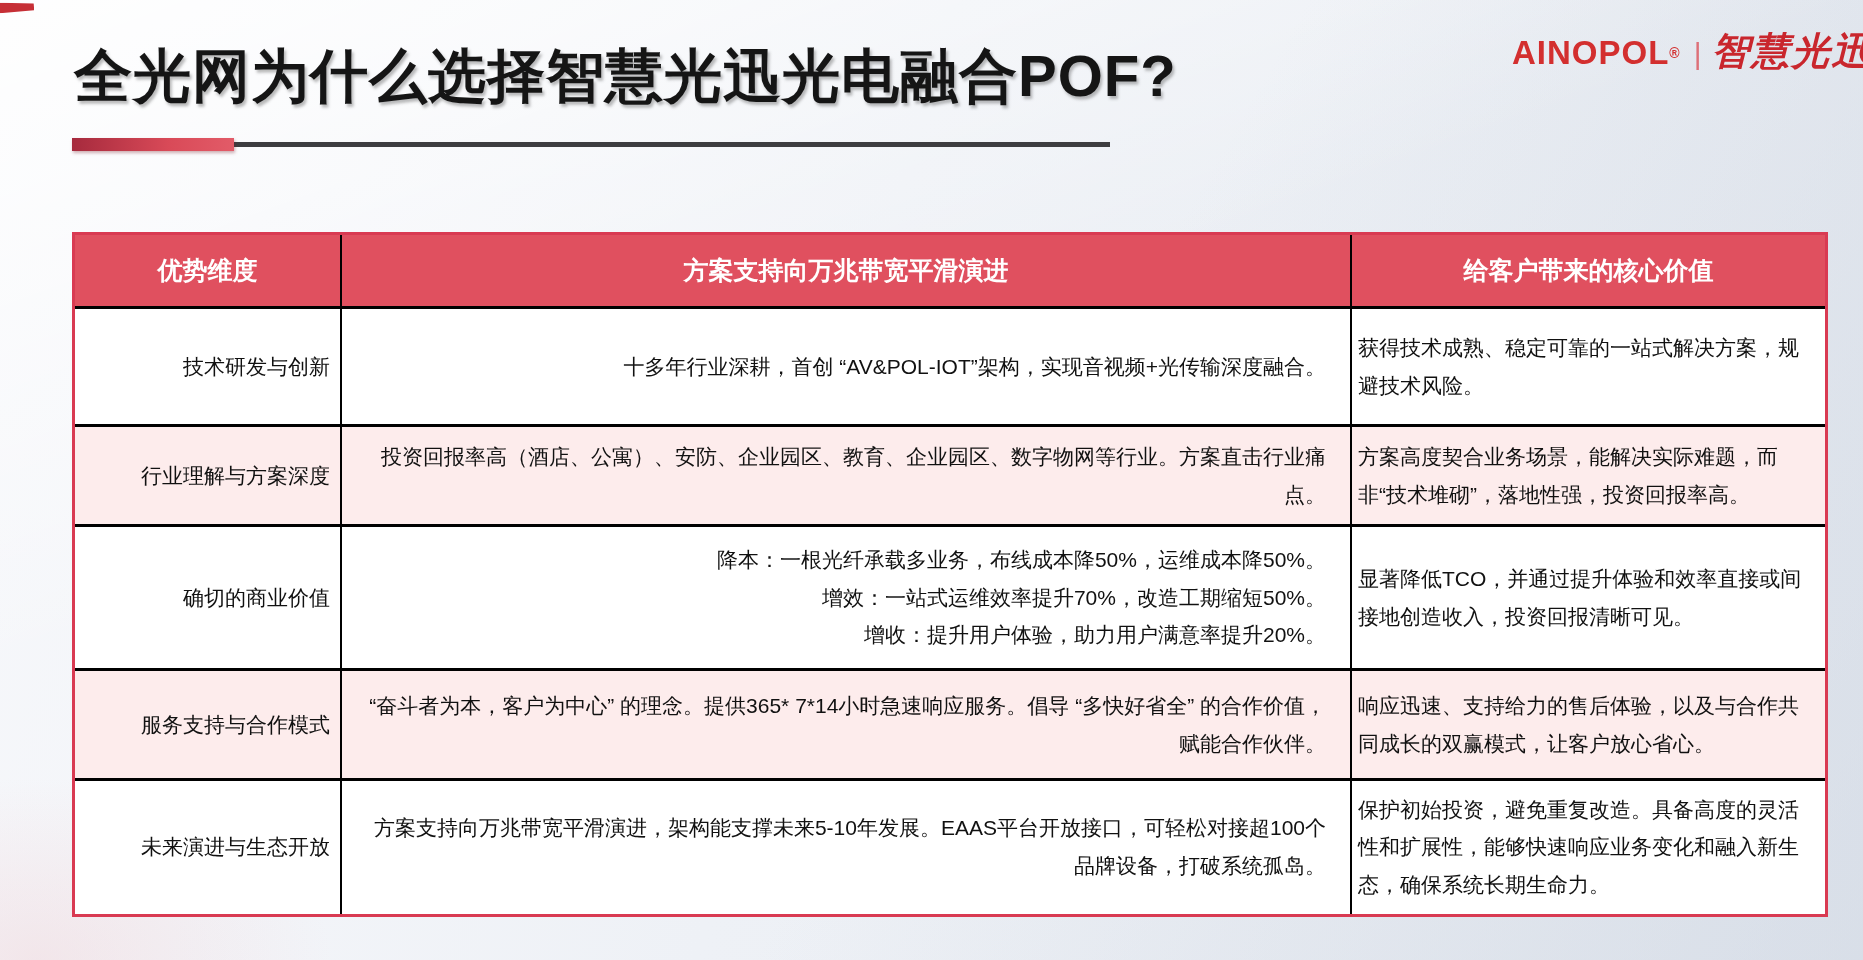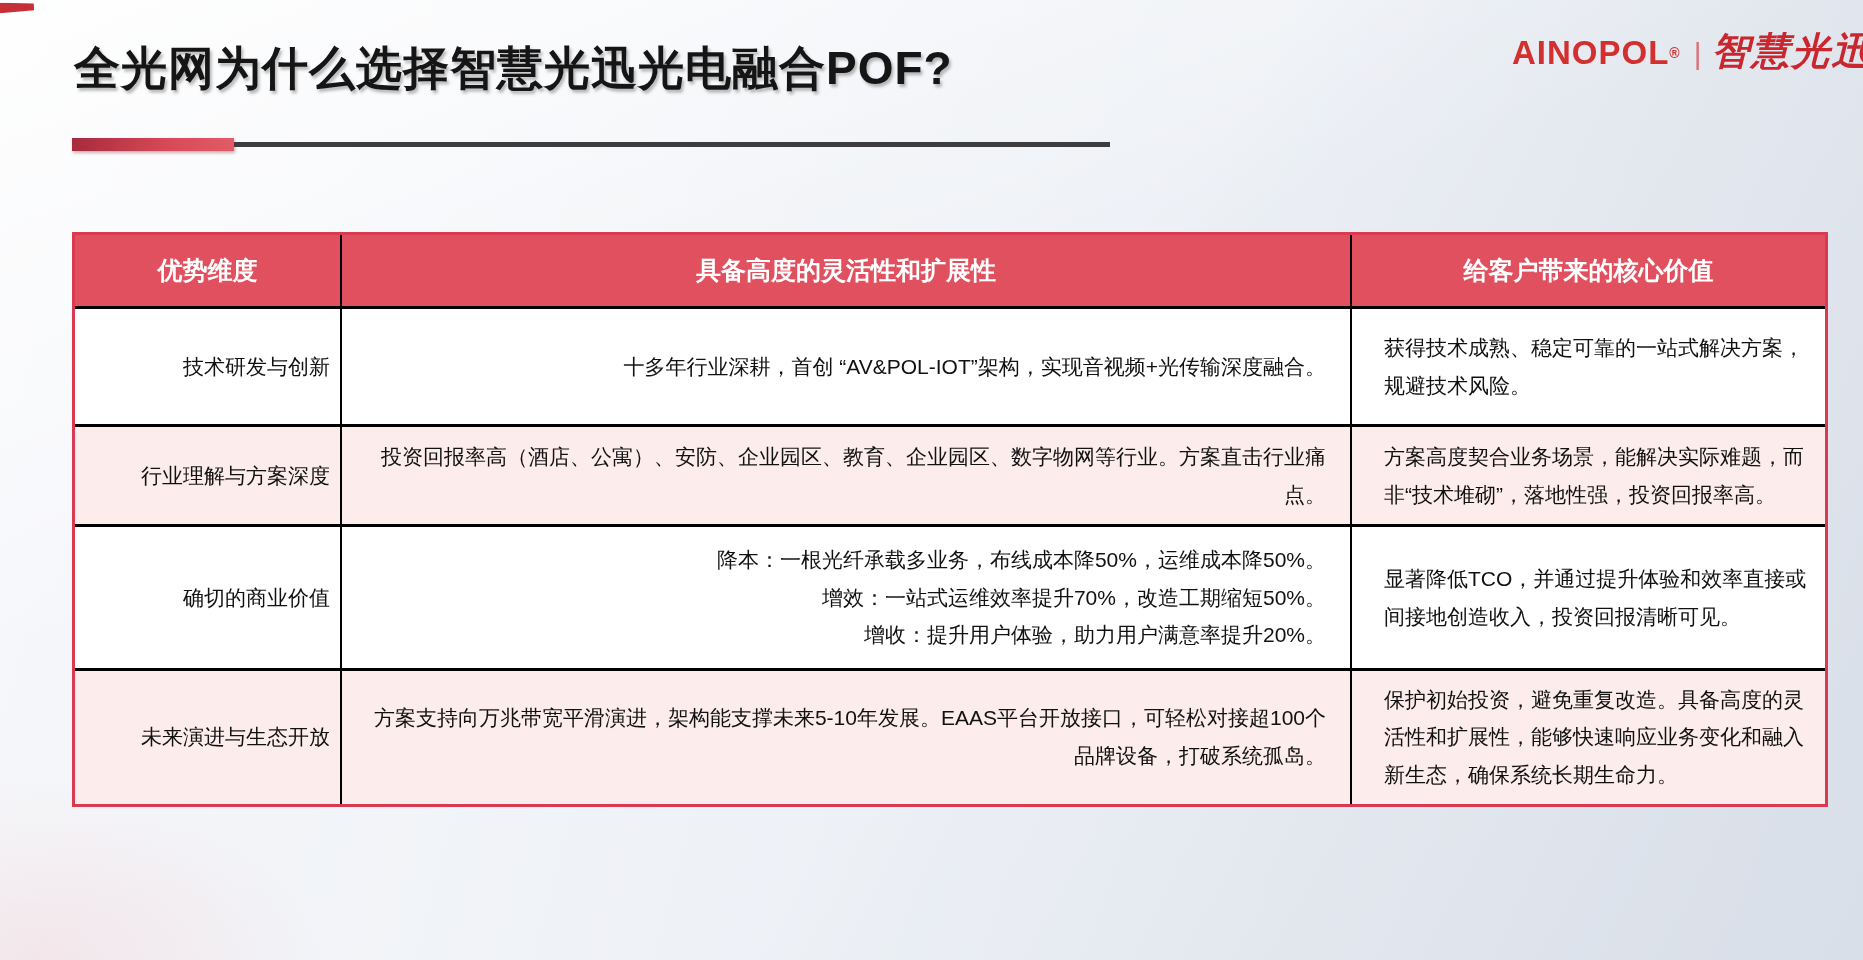--- a/index.html
+++ b/index.html
@@ -22,21 +22,21 @@
   .corner-accent {
     position: absolute; left: -4px; top: 2px; width: 38px; height: 11px;
     background: #c62f36;
     clip-path: polygon(0 0, 100% 20%, 100% 80%, 0 100%);
     transform: rotate(-2deg);
   }
 
   
   .page-title {
     position: absolute; left: 74px; top: 38px; margin: 0;
-    font-size: 46px; font-weight: bold; color: #151515;
+    font-size: 58px; font-weight: bold; color: #151515;
     letter-spacing: 1px; white-space: nowrap;
     text-shadow: 2px 3px 3px rgba(60,60,60,0.35);
   }
   .title-rule { position: absolute; left: 72px; top: 138px; width: 1038px; height: 14px; }
   .rule-line { position: absolute; left: 2px; top: 4px; width: 1036px; height: 5px; background: #3d3d40; }
   .rule-accent {
     position: absolute; left: 0; top: 0; width: 162px; height: 13px;
     background: linear-gradient(90deg, #a62a3d 0%, #d94a58 60%, #e25b68 100%);
     box-shadow: 1px 2px 3px rgba(120,30,40,0.35);
   }
@@ -76,21 +76,21 @@
   }
   .pof-table tr > *:first-child { border-left: none; }
   .pof-table tr > *:last-child  { border-right: none; }
   .pof-table tbody tr:last-child td { border-bottom: none; }
 
   .pof-table tbody tr:nth-child(even) td { background: #fdecec; }
   .pof-table tbody tr:nth-child(odd)  td { background: #ffffff; }
 
   td.dim { text-align: right; padding: 8px 10px; }
   td.cap { white-space: pre-line; text-align: right; }
-  td.val { padding-left: 32px; padding-right: 18px; }
+  td.val { padding-left: 6px; padding-right: 18px; }
 
   tr.r1 { height: 118px; }
   tr.r2 { height: 100px; }
   tr.r3 { height: 144px; }
   tr.r4 { height: 110px; }
   tr.r5 { height: 134px; }
 </style>
 </head>
 <body>
 
@@ -115,21 +115,21 @@
   <div class="table-wrap">
     <table class="pof-table">
       <colgroup>
           <col class="c1">
           <col class="c2">
           <col class="c3">
         </colgroup>
       <thead>
         <tr>
           <th>优势维度</th>
-          <th>具备高度的灵活性和扩展性</th>
+          <th>方案支持向万兆带宽平滑演进</th>
           <th>给客户带来的核心价值</th>
         </tr>
       </thead>
       <tbody>
         <tr class="r1">
           <td class="dim">技术研发与创新</td>
           <td class="cap">十多年行业深耕，首创 “AV&amp;POL-IOT”架构，实现音视频+光传输深度融合。</td>
           <td class="val">获得技术成熟、稳定可靠的一站式解决方案，规避技术风险。</td>
         </tr>
         <tr class="r2">
@@ -137,20 +137,25 @@
           <td class="cap">投资回报率高（酒店、公寓）、安防、企业园区、教育、企业园区、数字物网等行业。方案直击行业痛点。</td>
           <td class="val">方案高度契合业务场景，能解决实际难题，而非“技术堆砌”，落地性强，投资回报率高。</td>
         </tr>
         <tr class="r3">
           <td class="dim">确切的商业价值</td>
           <td class="cap">降本：一根光纤承载多业务，布线成本降50%，运维成本降50%。
 增效：一站式运维效率提升70%，改造工期缩短50%。
 增收：提升用户体验，助力用户满意率提升20%。</td>
           <td class="val">显著降低TCO，并通过提升体验和效率直接或间接地创造收入，投资回报清晰可见。</td>
         </tr>
+        <tr class="r4">
+          <td class="dim">服务支持与合作模式</td>
+          <td class="cap">“奋斗者为本，客户为中心” 的理念。提供365* 7*14小时急速响应服务。倡导 “多快好省全” 的合作价值，赋能合作伙伴。</td>
+          <td class="val">响应迅速、支持给力的售后体验，以及与合作共同成长的双赢模式，让客户放心省心。</td>
+        </tr>
         <tr class="r5">
           <td class="dim">未来演进与生态开放</td>
           <td class="cap">方案支持向万兆带宽平滑演进，架构能支撑未来5-10年发展。EAAS平台开放接口，可轻松对接超100个品牌设备，打破系统孤岛。</td>
           <td class="val">保护初始投资，避免重复改造。具备高度的灵活性和扩展性，能够快速响应业务变化和融入新生态，确保系统长期生命力。</td>
         </tr>
       </tbody>
     </table>
   </div>
 
 </div>

